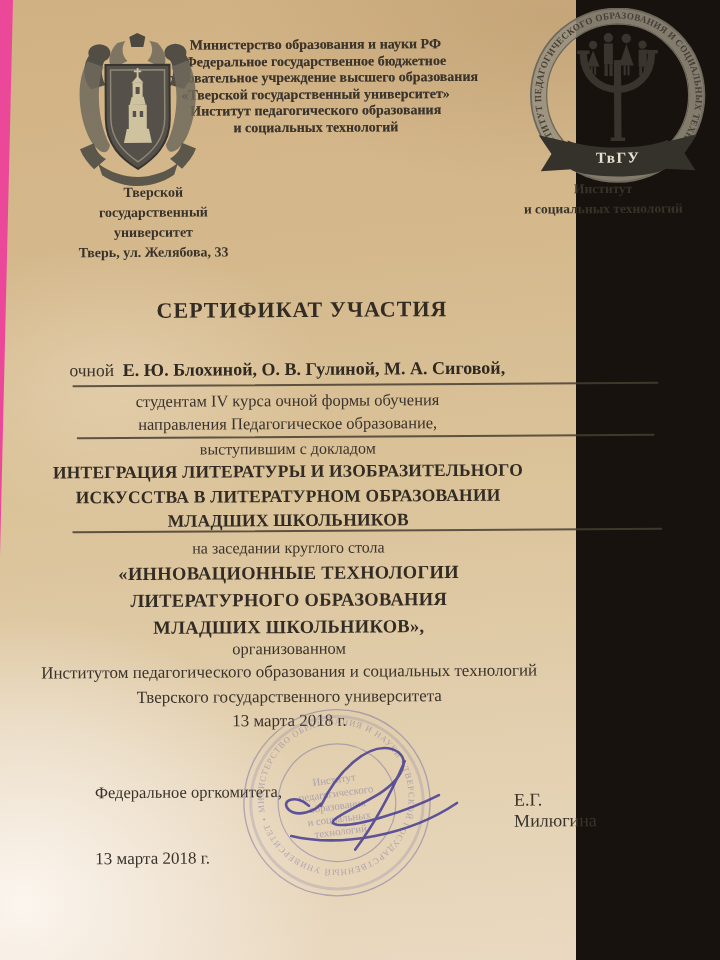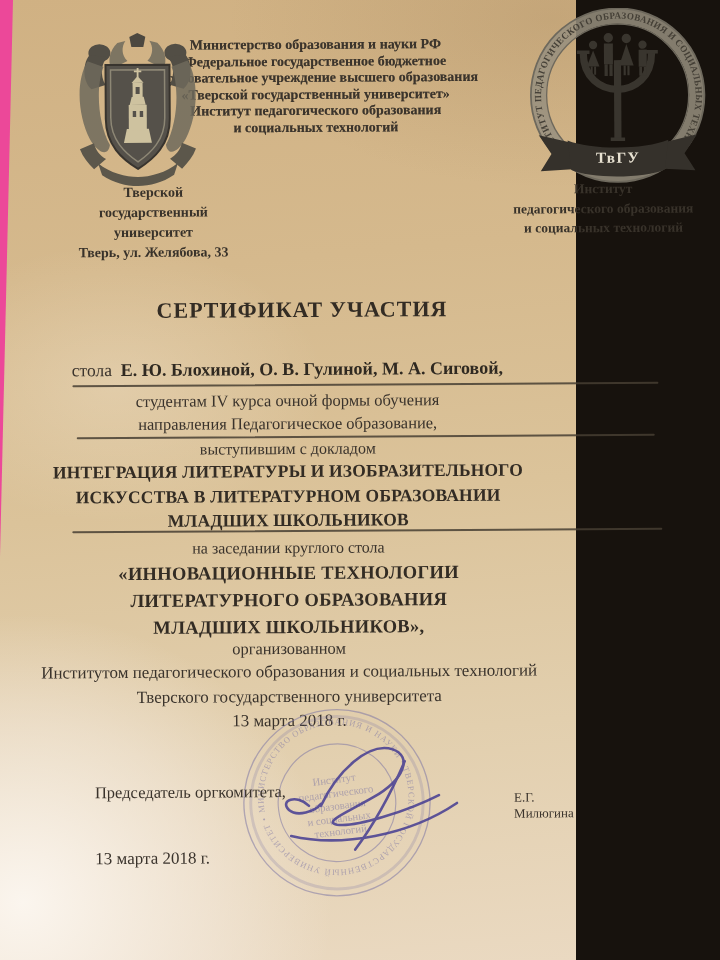--- a/index.html
+++ b/index.html
@@ -48,21 +48,21 @@
   .report-title{top:459px;font-weight:bold;font-size:17.5px;line-height:24.5px;color:#332c24;letter-spacing:.2px;}
   .event-intro{top:539px;font-size:16px;}
   .event-name{top:560px;font-weight:bold;font-size:18.5px;line-height:27px;color:#332c24;letter-spacing:.3px;}
   .org0{top:639px;font-size:16.5px;}
   .org1{top:662px;font-size:17px;}
   .org2{top:687px;font-size:17px;}
   .org3{top:711px;font-size:17px;}
 
   .chair{left:93px;top:779px;font-size:16.5px;line-height:25.5px;}
   .bottom-date{left:93px;top:848px;font-size:17px;}
-  .signer-name{left:512px;top:791px;font-size:13px;}
+  .signer-name{left:512px;top:791px;font-size:18px;}
 
   .stamp{left:237px;top:705px;width:196px;height:196px;opacity:.52;transform:rotate(-7deg);}
   .signature{left:255px;top:742px;width:232px;height:118px;}
 </style>
 </head>
 <body>
 
 <div class="photo">
   <div class="paper"></div>
 
@@ -157,28 +157,27 @@
         <g fill="#35312b">
           <path d="M46,149 L12,141 L26,162 L14,181 L49,179 Z"></path>
           <path d="M154,149 L188,141 L174,162 L186,181 L151,179 Z"></path>
           <path d="M44,147 C70,158 130,158 156,147 L152,180 C130,190 70,190 48,180 Z"></path>
         </g>
         <text x="100" y="172" text-anchor="middle" font-size="17" font-weight="bold" fill="#e8e2d2" letter-spacing="1.5">ТвГУ</text>
       </svg>
     </div>
     <div class="abs emblem-right-text">
       <div>Институт</div>
-      <div>педагогического образования</div>
       <div>и социальных технологий</div>
     </div>
 
     <div class="abs cert-title">СЕРТИФИКАТ УЧАСТИЯ</div>
 
     <div class="abs ctr names-line">
-      <span>стола</span>&nbsp;
+      <span>очной</span>&nbsp;
       <strong>Е. Ю. Блохиной, О. В. Гулиной, М. А. Сиговой,</strong>
     </div>
     <div class="abs rule rule1"></div>
 
     <div class="abs ctr study1">студентам IV курса очной формы обучения</div>
     <div class="abs ctr study2">направления Педагогическое образование,</div>
     <div class="abs rule rule2"></div>
     <div class="abs ctr study3">выступившим с докладом</div>
 
     <div class="abs ctr report-title">
@@ -224,19 +223,19 @@
     <svg class="abs signature" viewBox="0 0 232 118">
       <g fill="none" stroke="#453c92" stroke-width="2.6" stroke-linecap="round" opacity=".85">
         <path d="M52,64 C40,52 22,58 32,68 C40,75 58,70 64,62"></path>
         <path d="M64,64 C80,30 112,0 136,8 C156,15 148,38 116,56 C88,72 66,80 80,83 C98,86 150,70 182,54"></path>
         <path d="M34,94 C84,106 152,94 200,62"></path>
         <path d="M148,20 C134,52 116,84 98,108"></path>
       </g>
     </svg>
 
     <div class="abs chair">
-      <div>Председатель оргкомитета,</div>
+      <div>Федеральное оргкомитета,</div>
     </div>
     <div class="abs signer-name">Е.Г. Милюгина</div>
     <div class="abs bottom-date">13 марта 2018 г.</div>
 
   </div>
 </div>
 
 </body></html>

